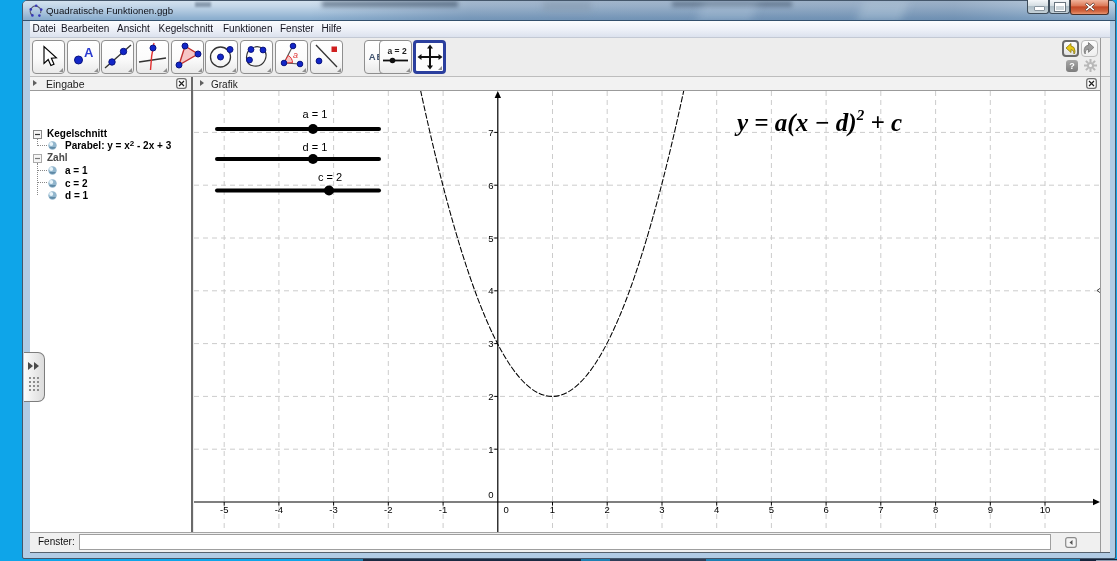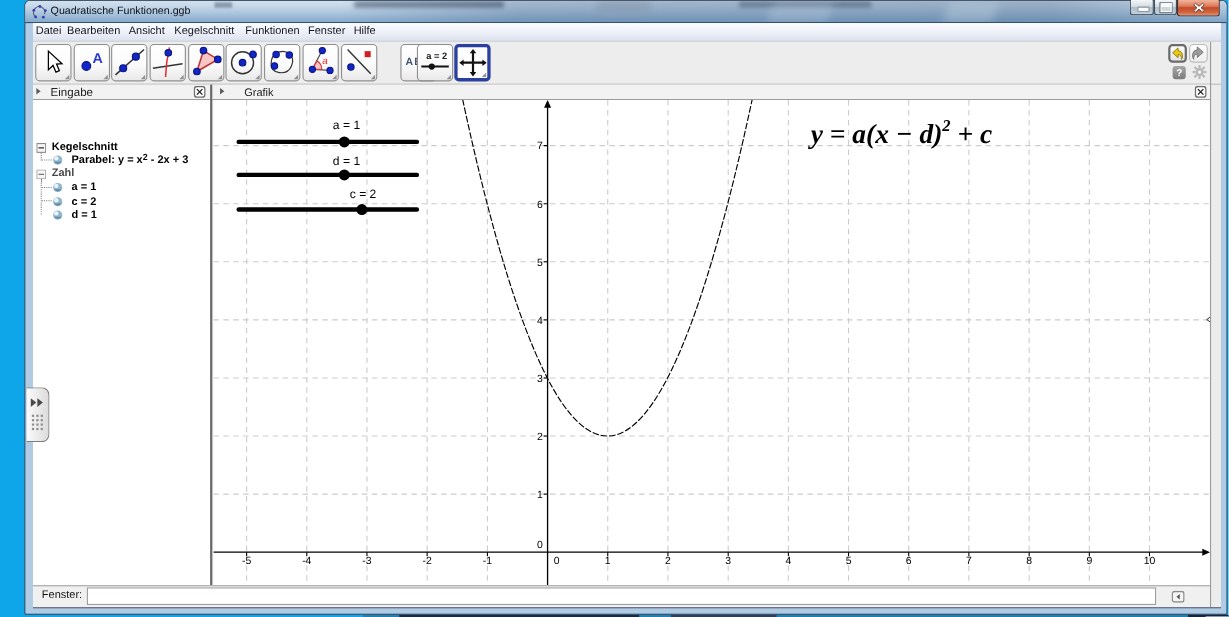--- a/index.html
+++ b/index.html
@@ -170,21 +170,21 @@
         <path d="M26.5,14 L22.5,11 L22.5,17 Z" fill="#111"></path>
       </svg>
     </div>
   </div>
 
   <div class="abs" style="left:30px;top:77px;width:161px;height:14px;background:#f2f2f2;border-bottom:1px solid #9b9b9b;box-sizing:border-box;"></div>
   <div class="abs" style="left:193px;top:77px;width:907px;height:14px;background:#f2f2f2;border-bottom:1px solid #9b9b9b;box-sizing:border-box;"></div>
   <div class="abs" style="left:33px;top:79.5px;width:0;height:0;border-left:4.5px solid #606060;border-top:3.5px solid transparent;border-bottom:3.5px solid transparent;"></div>
   <div class="abs" style="left:46px;top:78px;font-size:10.5px;color:#222;">Eingabe</div>
   <div class="abs" style="left:200px;top:79.5px;width:0;height:0;border-left:4.5px solid #606060;border-top:3.5px solid transparent;border-bottom:3.5px solid transparent;"></div>
-  <div class="abs" style="left:211px;top:78.5px;font-size:10px;color:#222;margin-left:11px;">Grafik</div>
+  <div class="abs" style="left:211px;top:78.5px;font-size:10px;color:#222;">Grafik</div>
 
   <svg class="abs" style="left:176px;top:78px" width="11" height="11" viewBox="0 0 11 11">
     <rect x="0.7" y="0.7" width="9.6" height="9.6" rx="2.4" fill="#fdfdfd" stroke="#6f6f6f" stroke-width="1.3"></rect>
     <path d="M3,3 L8,8 M8,3 L3,8" stroke="#222" stroke-width="1.2"></path>
   </svg>
   <svg class="abs" style="left:1086px;top:78px" width="11" height="11" viewBox="0 0 11 11">
     <rect x="0.7" y="0.7" width="9.6" height="9.6" rx="2.4" fill="#fdfdfd" stroke="#6f6f6f" stroke-width="1.3"></rect>
     <path d="M3,3 L8,8 M8,3 L3,8" stroke="#222" stroke-width="1.2"></path>
   </svg>
 

